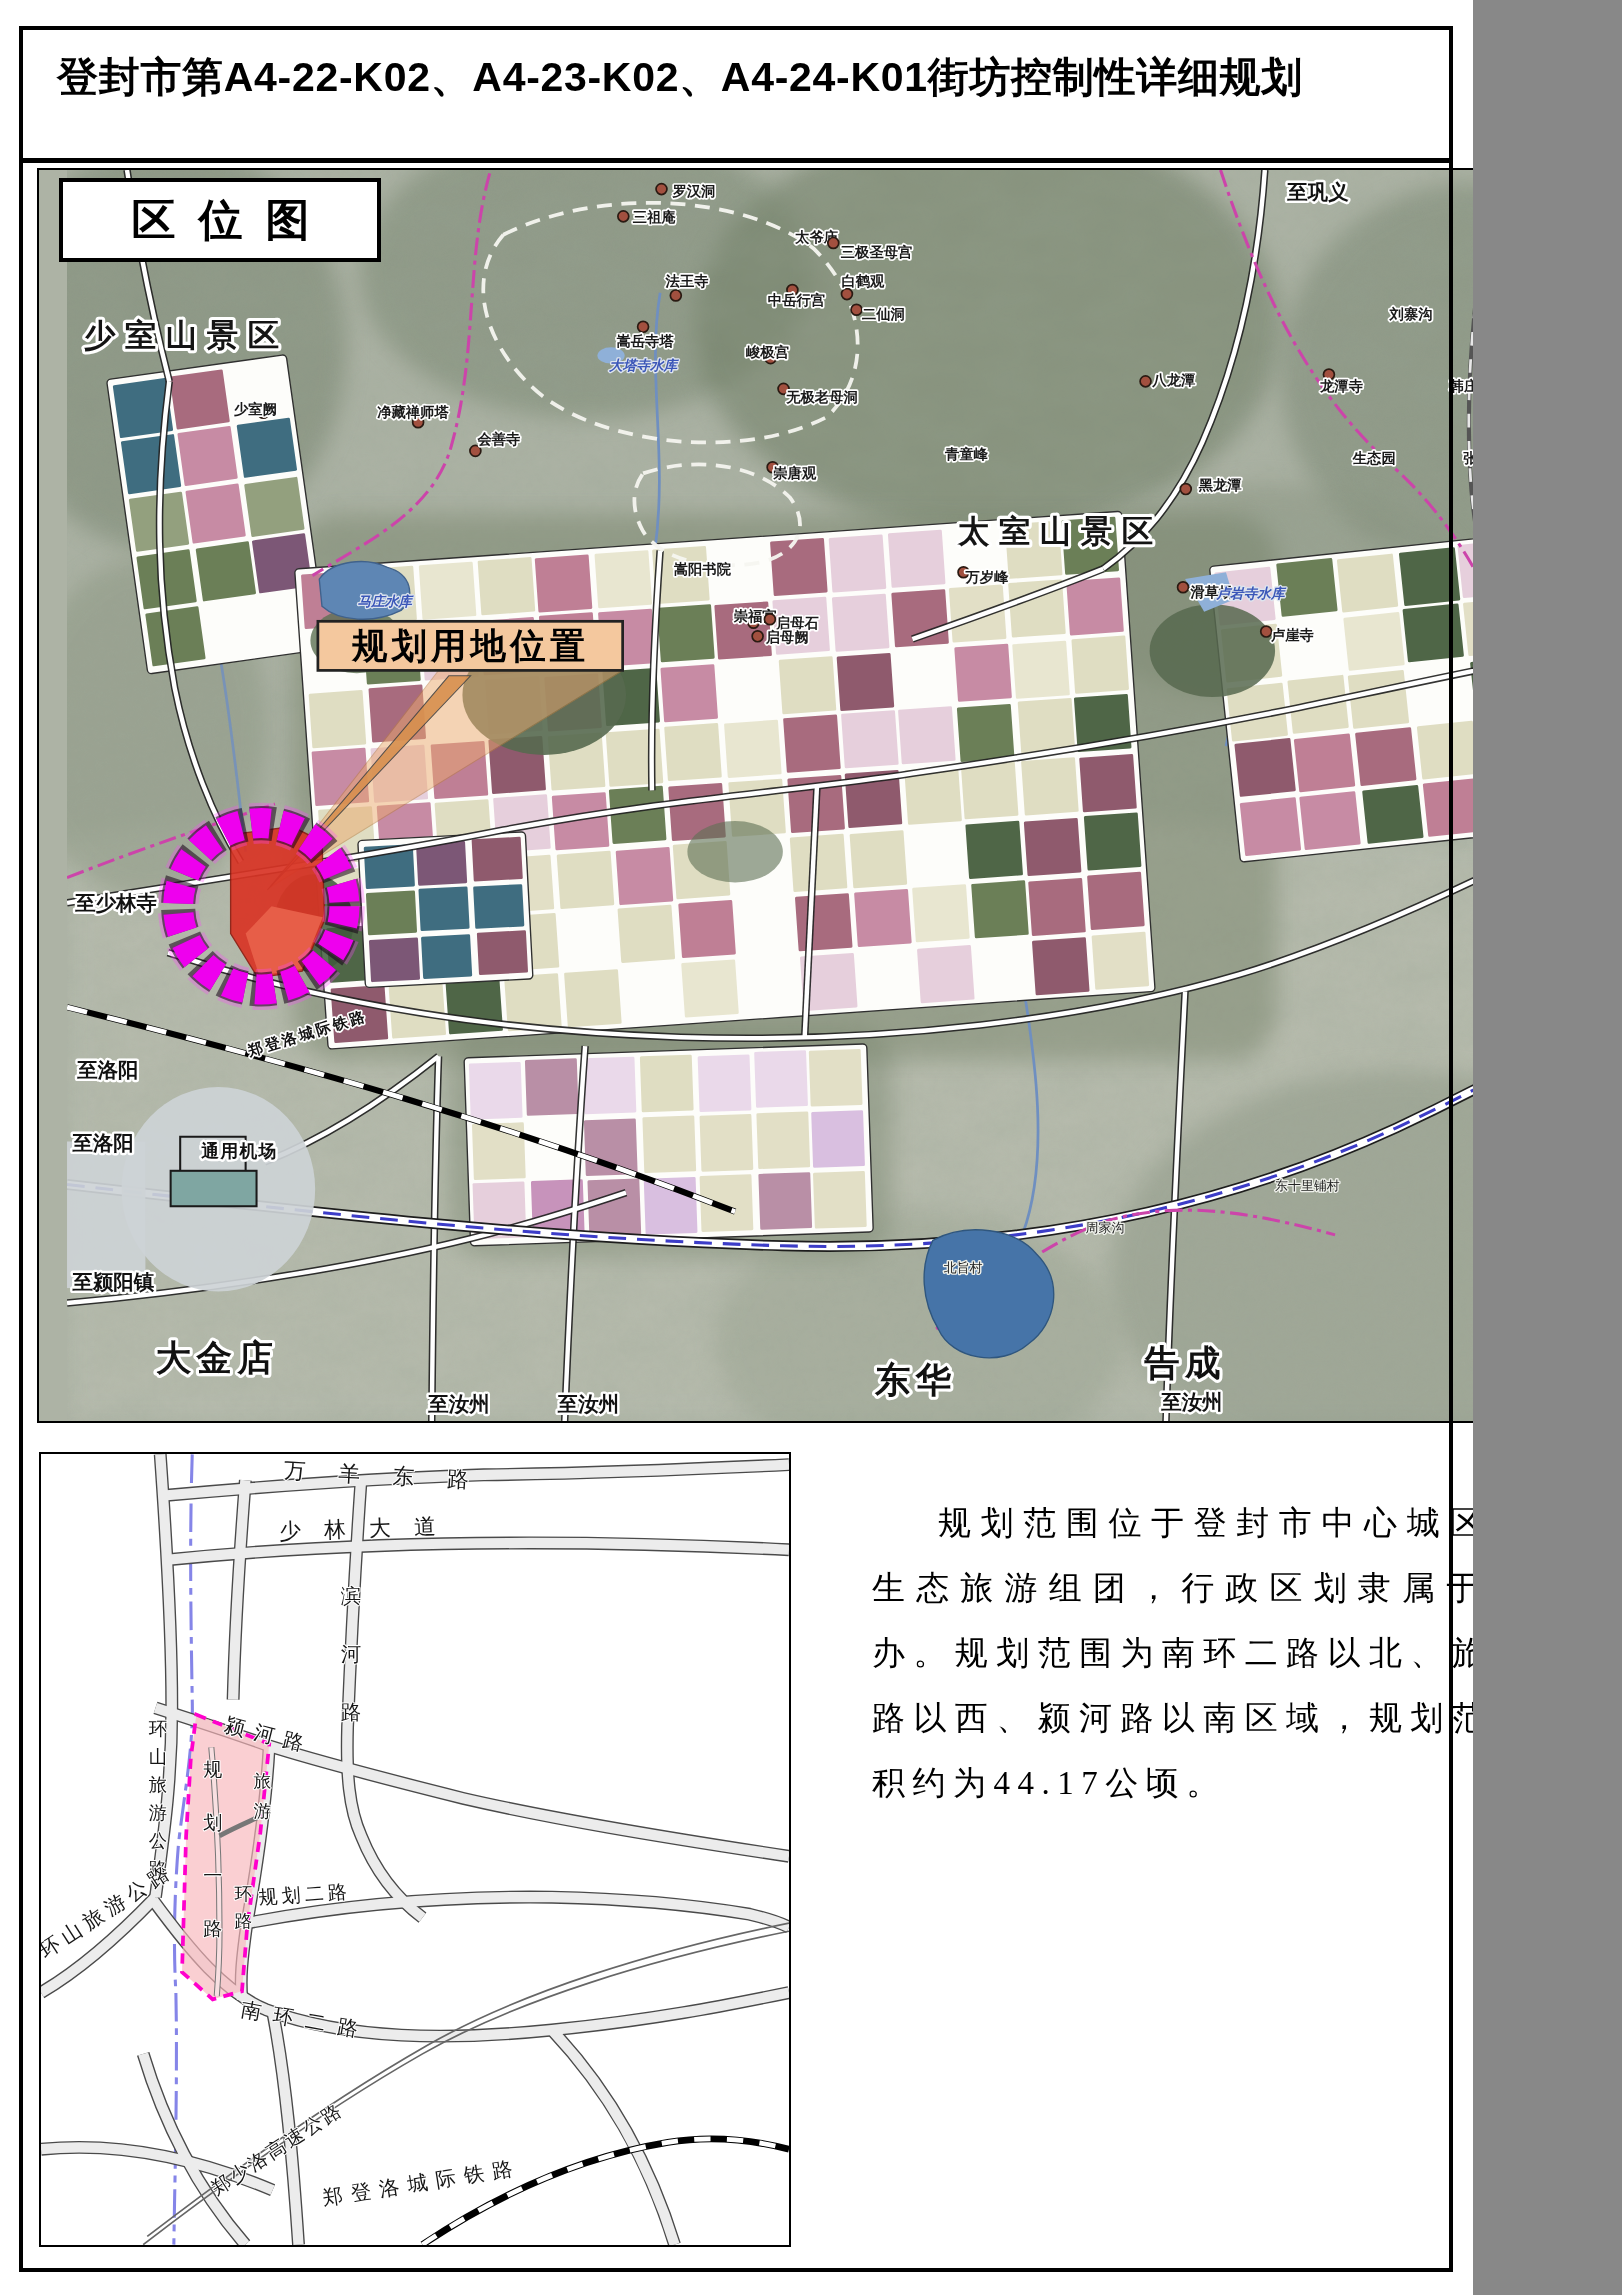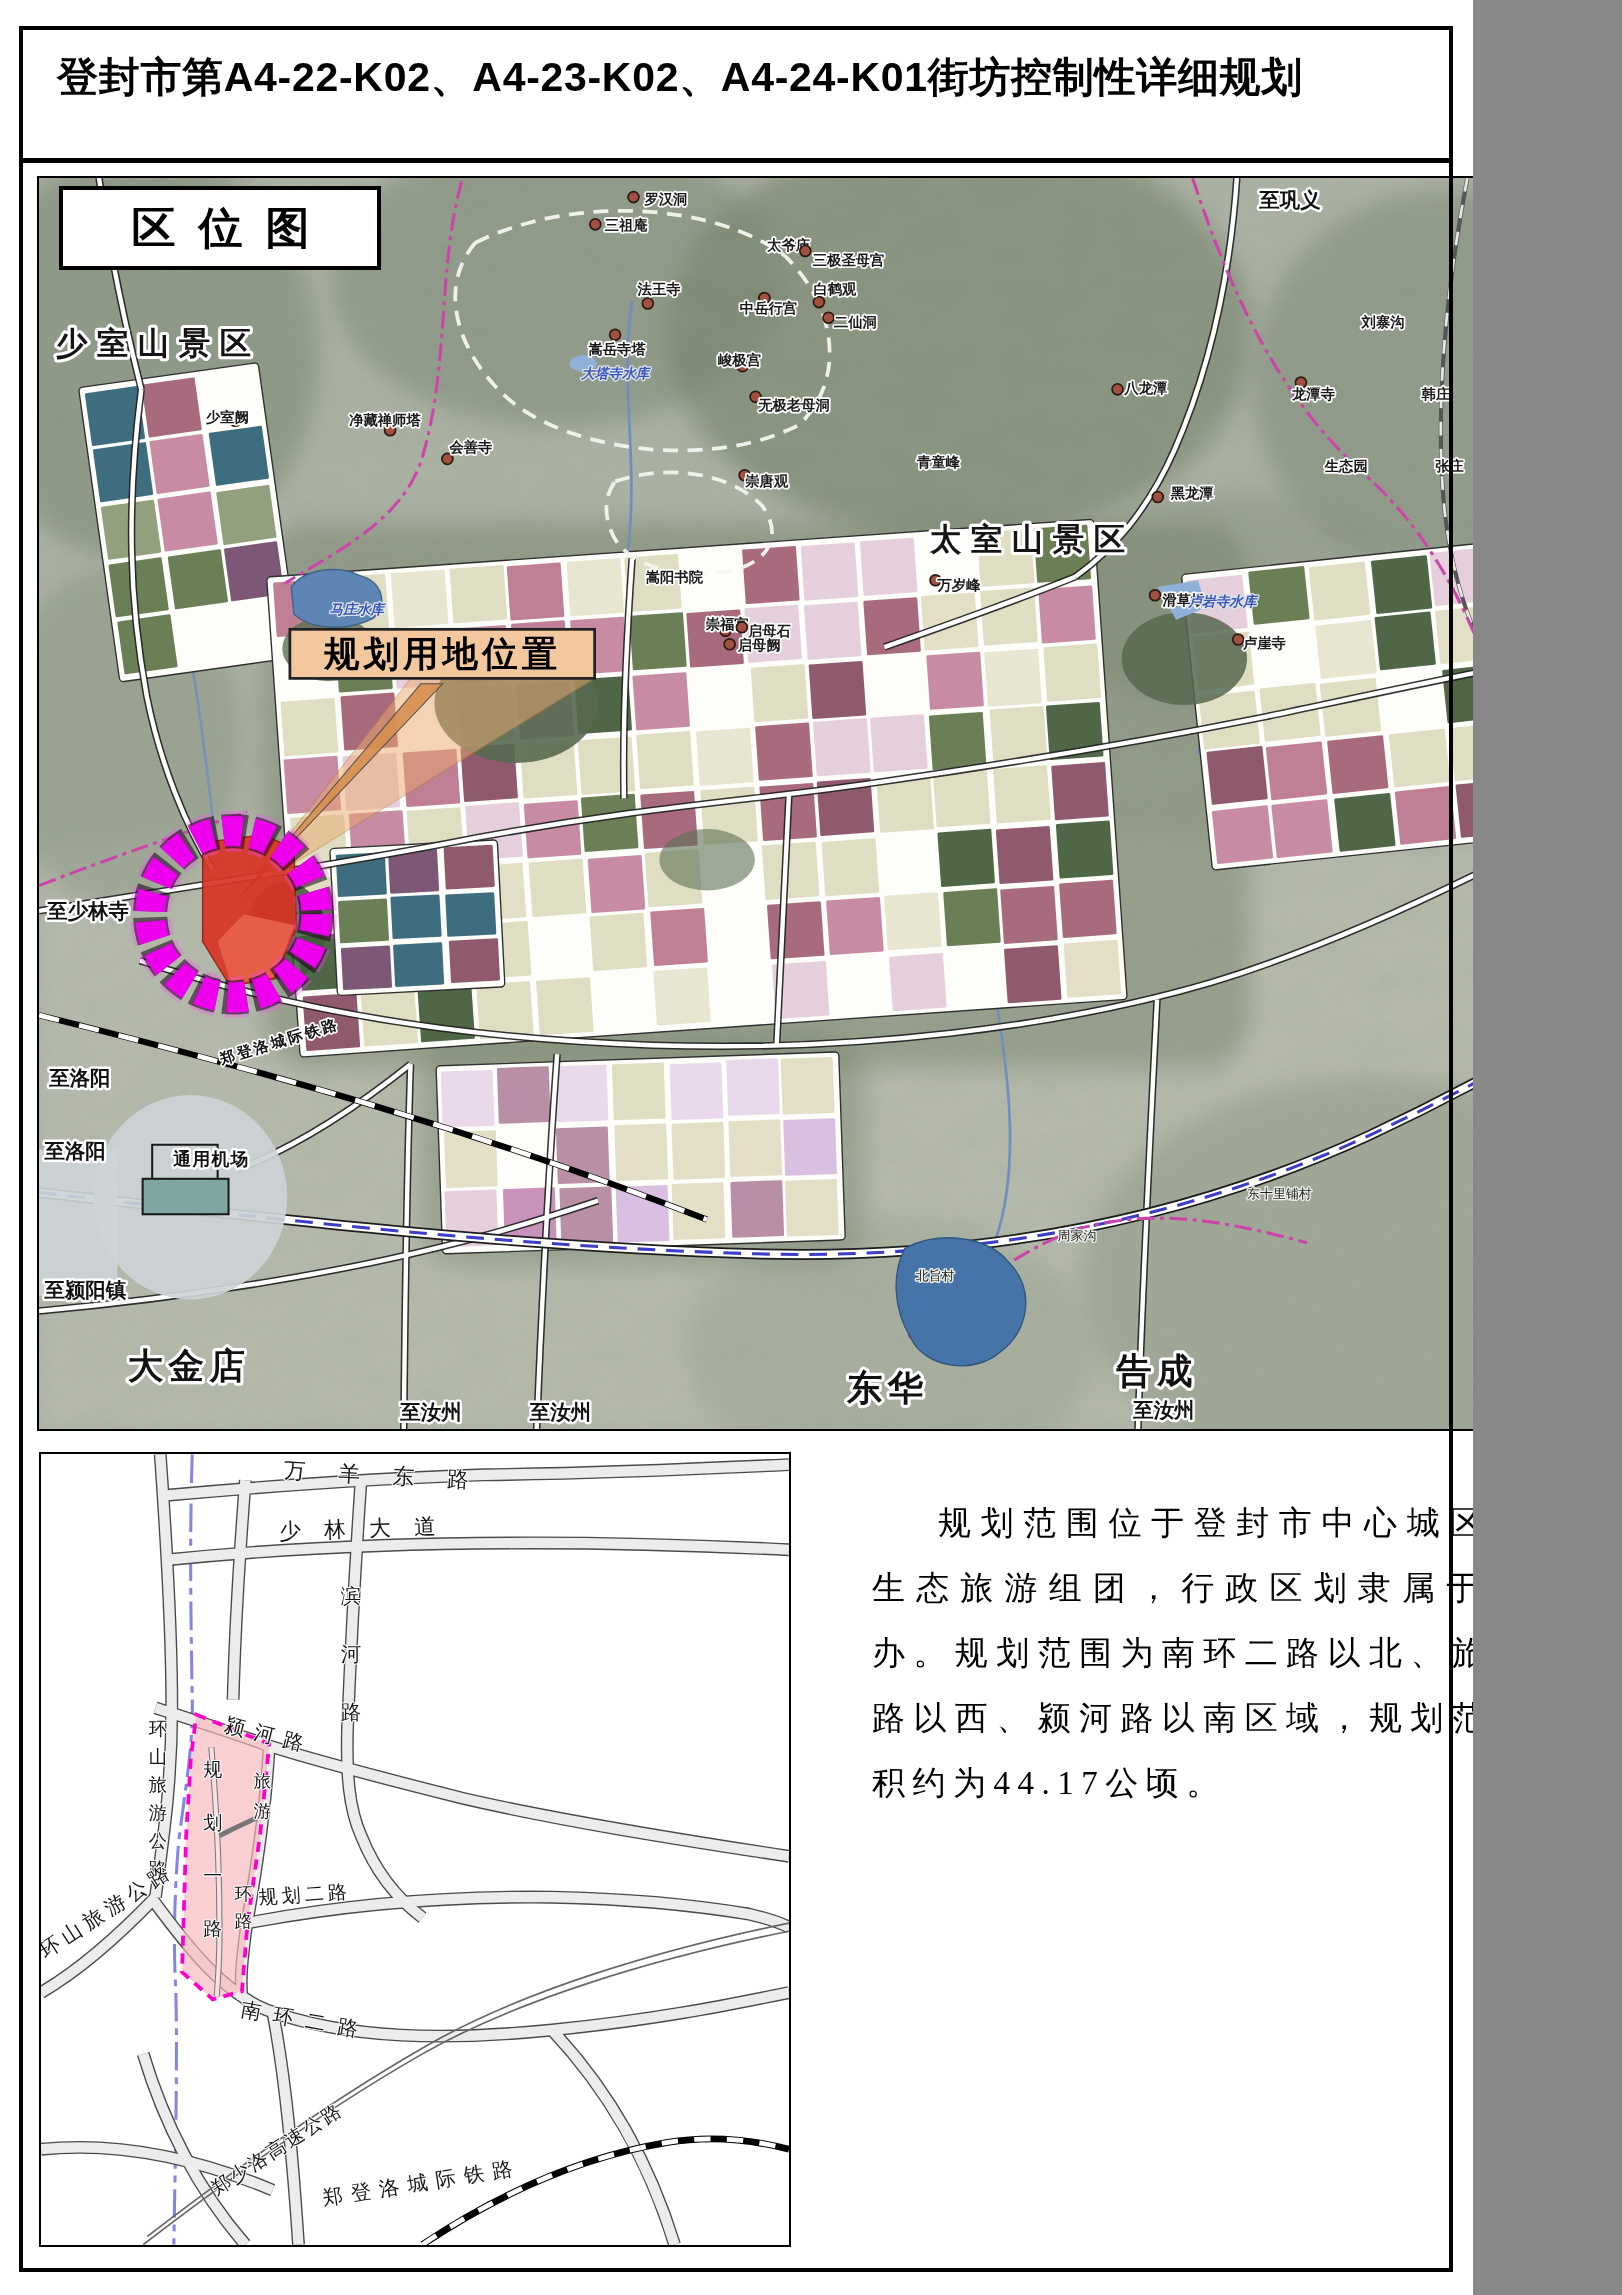--- a/index.html
+++ b/index.html
@@ -1,20 +1,20 @@
 <!DOCTYPE html>
 <html style="font-size:11px"><head>
 <meta charset="utf-8">
 <style>
   html,body{margin:0;padding:0;background:#888;}
   .page{position:relative;width:1473px;height:2295px;background:#fff;font-family:"Liberation Sans",sans-serif;overflow:hidden;}
   .page-border{position:absolute;left:19px;top:26px;right:20px;bottom:23px;border:4.1px solid #000;pointer-events:none;}
   .title-sep{position:absolute;left:19px;right:20px;top:158px;height:4.8px;background:#000;}
   .doc-title{position:absolute;left:57px;top:50px;font-size:41px;font-weight:700;color:#000;letter-spacing:0.7px;white-space:nowrap;}
-  .map-wrap{position:absolute;left:37px;top:176px;width:1551px;height:1251px;border:2px solid #000;box-sizing:content-box;background:#adb3a5;}
+  .map-wrap{position:absolute;left:37px;top:168px;width:1551px;height:1251px;border:2px solid #000;box-sizing:content-box;background:#adb3a5;padding-left:28px;}
   .map-wrap svg{display:block;}
   .quwei-box{position:absolute;left:20.4px;top:8.2px;width:314px;height:76px;background:#fff;border:4.1px solid #000;display:flex;align-items:center;justify-content:center;z-index:30;}
   .quwei-box span{font-size:44px;font-weight:700;letter-spacing:23px;text-indent:23px;color:#000;}
   .inset-wrap{position:absolute;left:39px;top:1452px;width:748px;height:791px;border:2px solid #000;background:#fff;}
   .desc{position:absolute;left:860px;top:1479px;width:727px;}
   .desc p{margin:12px;font-family:"Liberation Serif",serif;font-size:33px;line-height:65px;letter-spacing:7.5px;color:#000;text-align:justify;text-indent:2em;}
   .page-num{position:absolute;left:1508px;top:2218px;width:91px;height:50px;border:3.4px solid #000;background:#fff;display:flex;align-items:center;justify-content:flex-end;}
   .page-num span{font-family:"Liberation Serif",serif;font-size:30px;letter-spacing:6.8px;color:#000;}
   
   text{paint-order:stroke;stroke-linejoin:round;}

